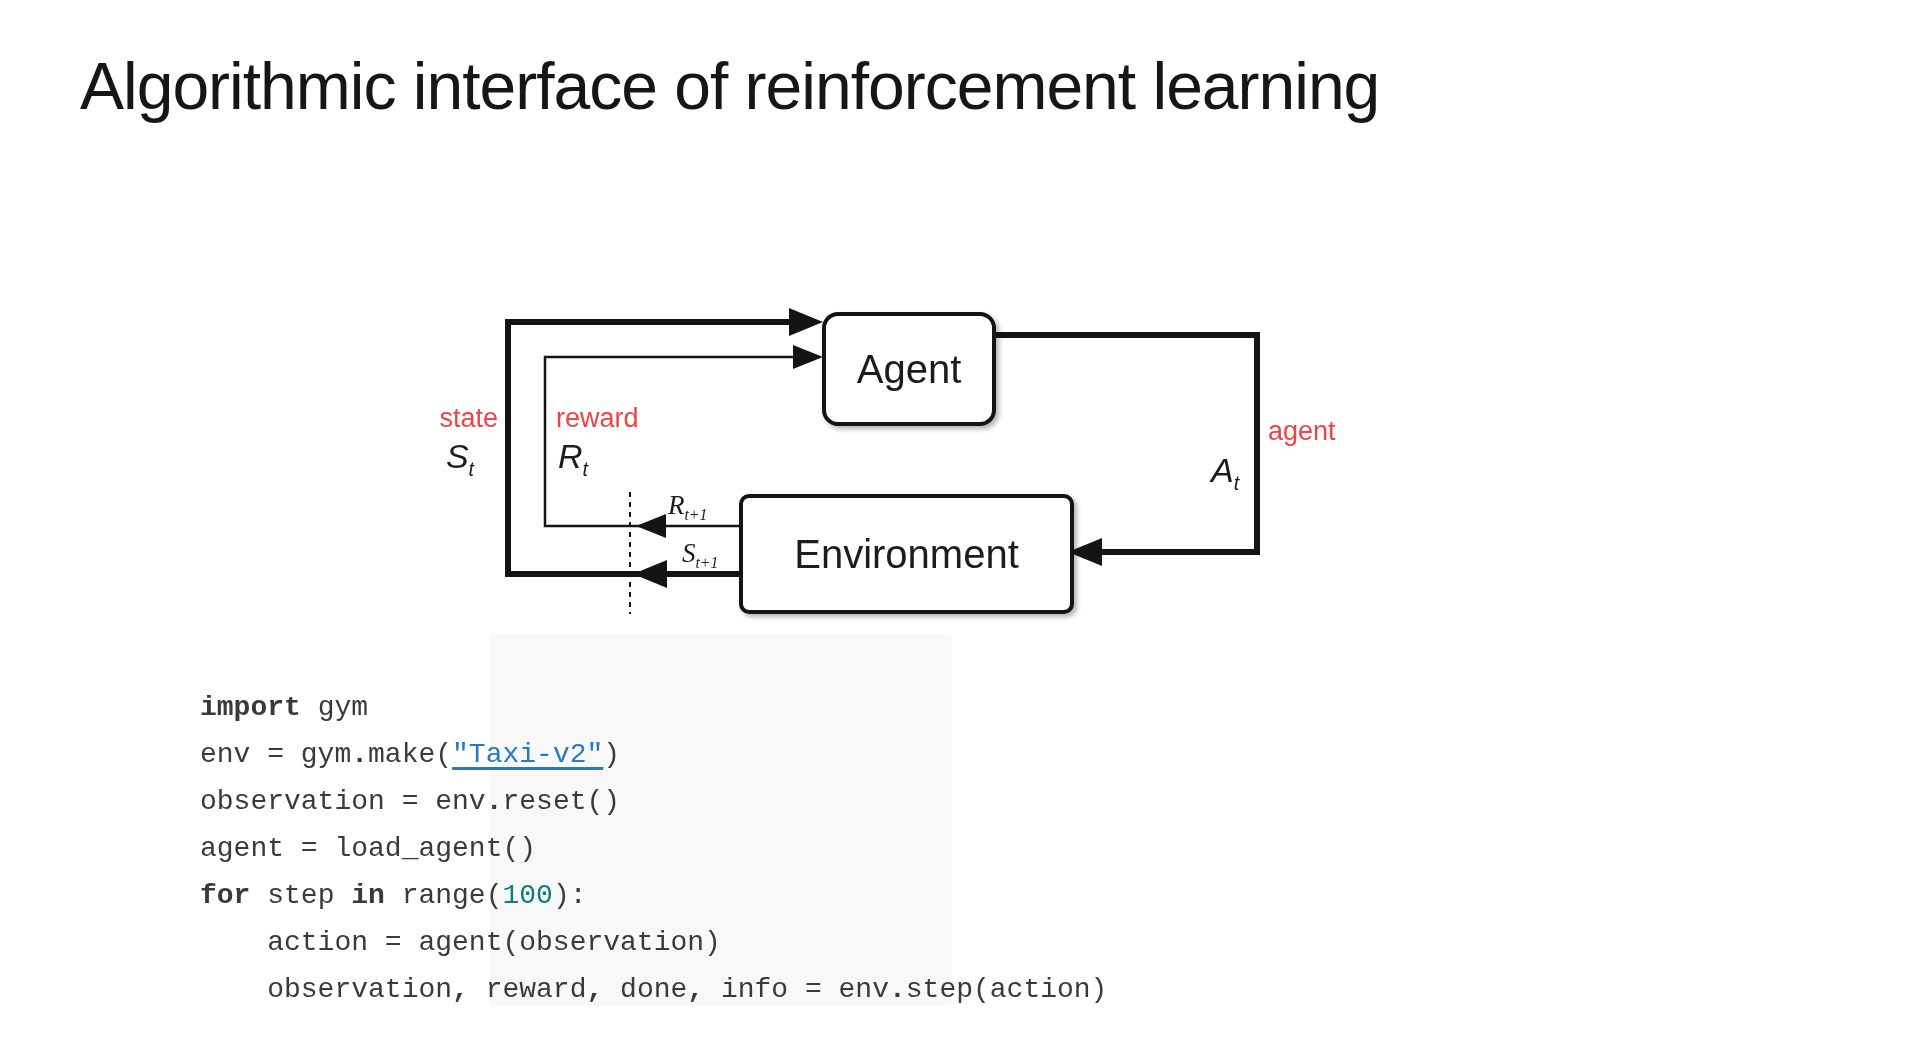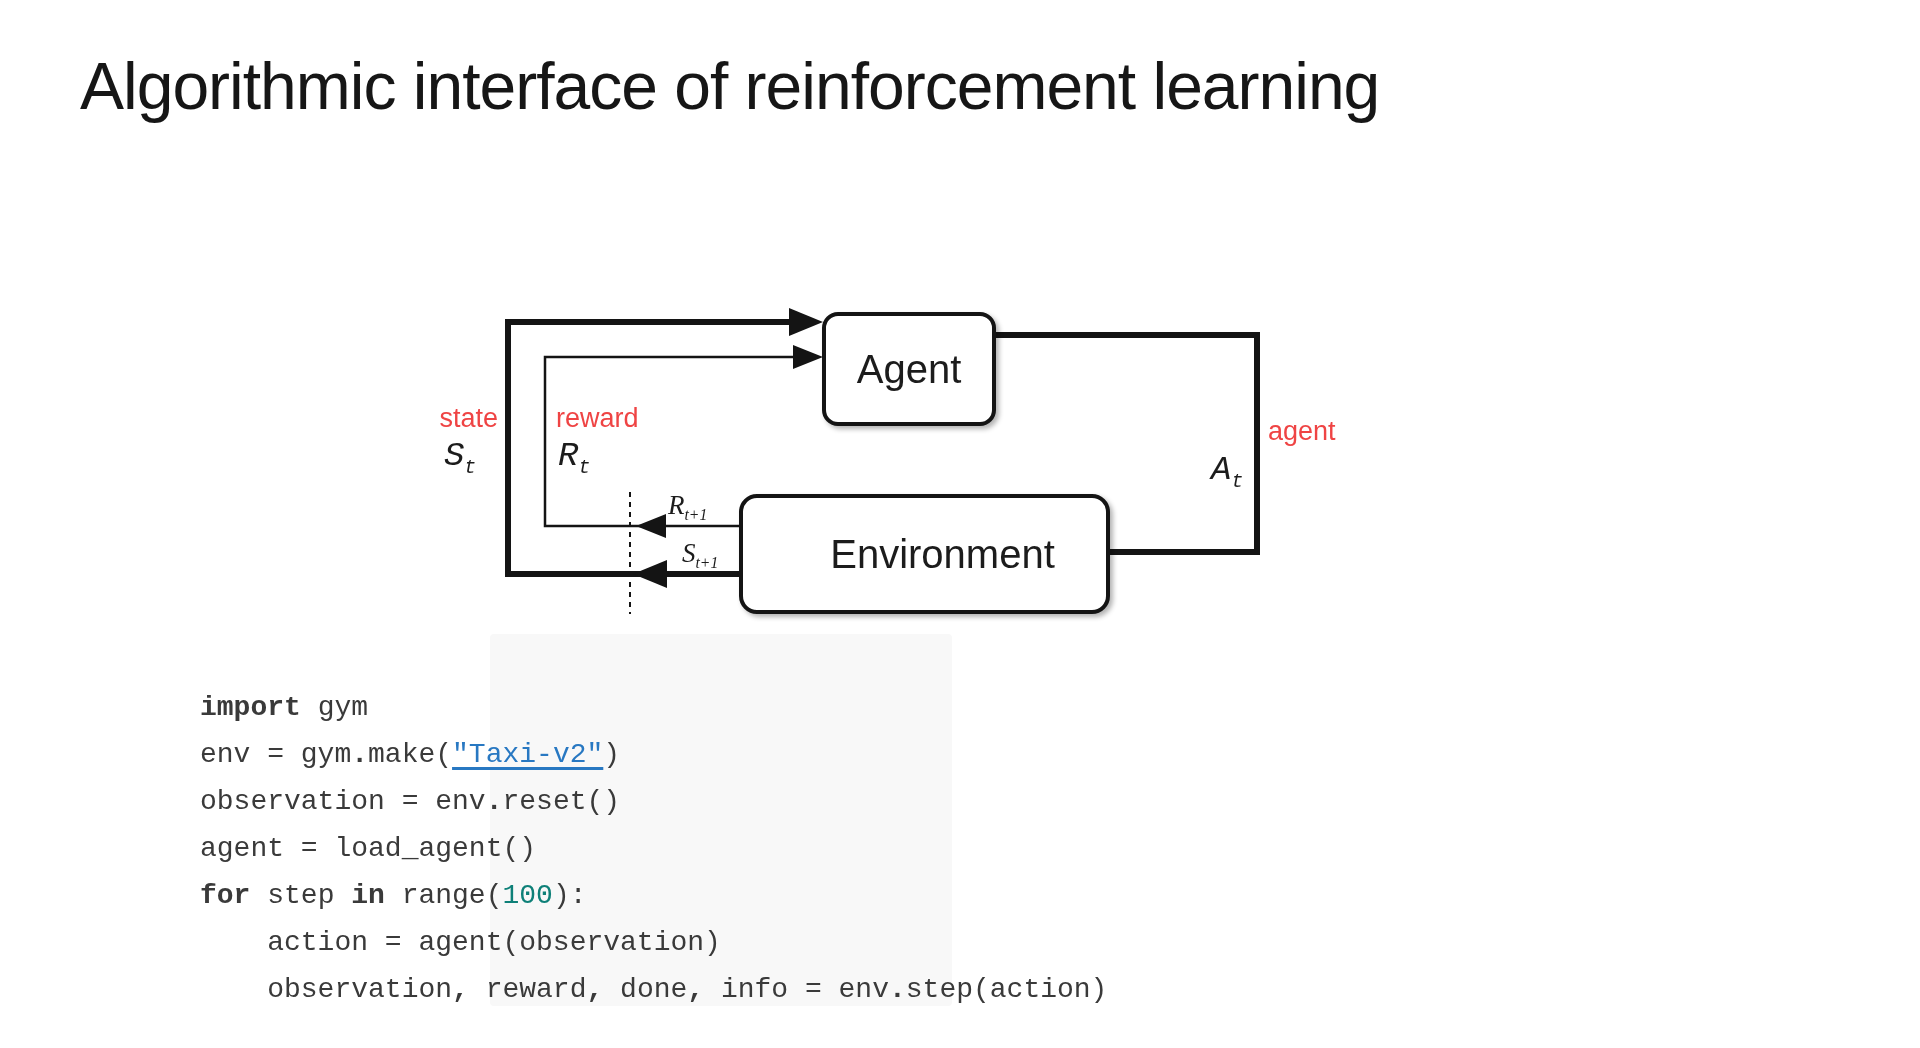--- a/index.html
+++ b/index.html
@@ -19,23 +19,23 @@
   }
   
   .diagram-svg{position:absolute;left:0;top:0;z-index:1;}
   .box{
     position:absolute;z-index:2;background:#ffffff;border:4px solid #141414;
     display:flex;align-items:center;justify-content:center;
     font-size:40px;color:#1c1c1c;
     box-shadow:3px 3px 5px rgba(0,0,0,0.30);
   }
   .agent{left:822px;top:281px;width:166px;height:106px;border-radius:16px;margin-top:31px;}
-  .env{left:739px;top:494px;width:327px;height:112px;border-radius:18px;padding-left:36px;}
+  .env{left:739px;top:494px;width:327px;height:112px;border-radius:10px;}
   .lbl{position:absolute;z-index:2;font-size:27px;color:#ef4444;white-space:nowrap;}
-  .sym{position:absolute;z-index:2;font-family:Liberation Mono, monospace;font-style:italic;
+  .sym{position:absolute;z-index:2;font-family:Liberation Sans, sans-serif;font-style:italic;
        font-size:34px;color:#1c1c1c;white-space:nowrap;}
   .sym sub, .sym-sm sub{font-size:0.58em;font-style:italic;}
   .sym-sm{position:absolute;z-index:2;font-family:"Liberation Serif", serif;font-style:italic;
        font-size:27px;color:#1c1c1c;white-space:nowrap;}
   .state-lbl{left:418px;top:403px;width:80px;text-align:right;}
   .state-sym{left:430px;top:437px;width:60px;text-align:center;}
   .reward-lbl{left:556px;top:403px;}
   .reward-sym{left:558px;top:437px;}
   .rnext-sym{left:668px;top:490px;}
   .snext-sym{left:682px;top:538px;}

